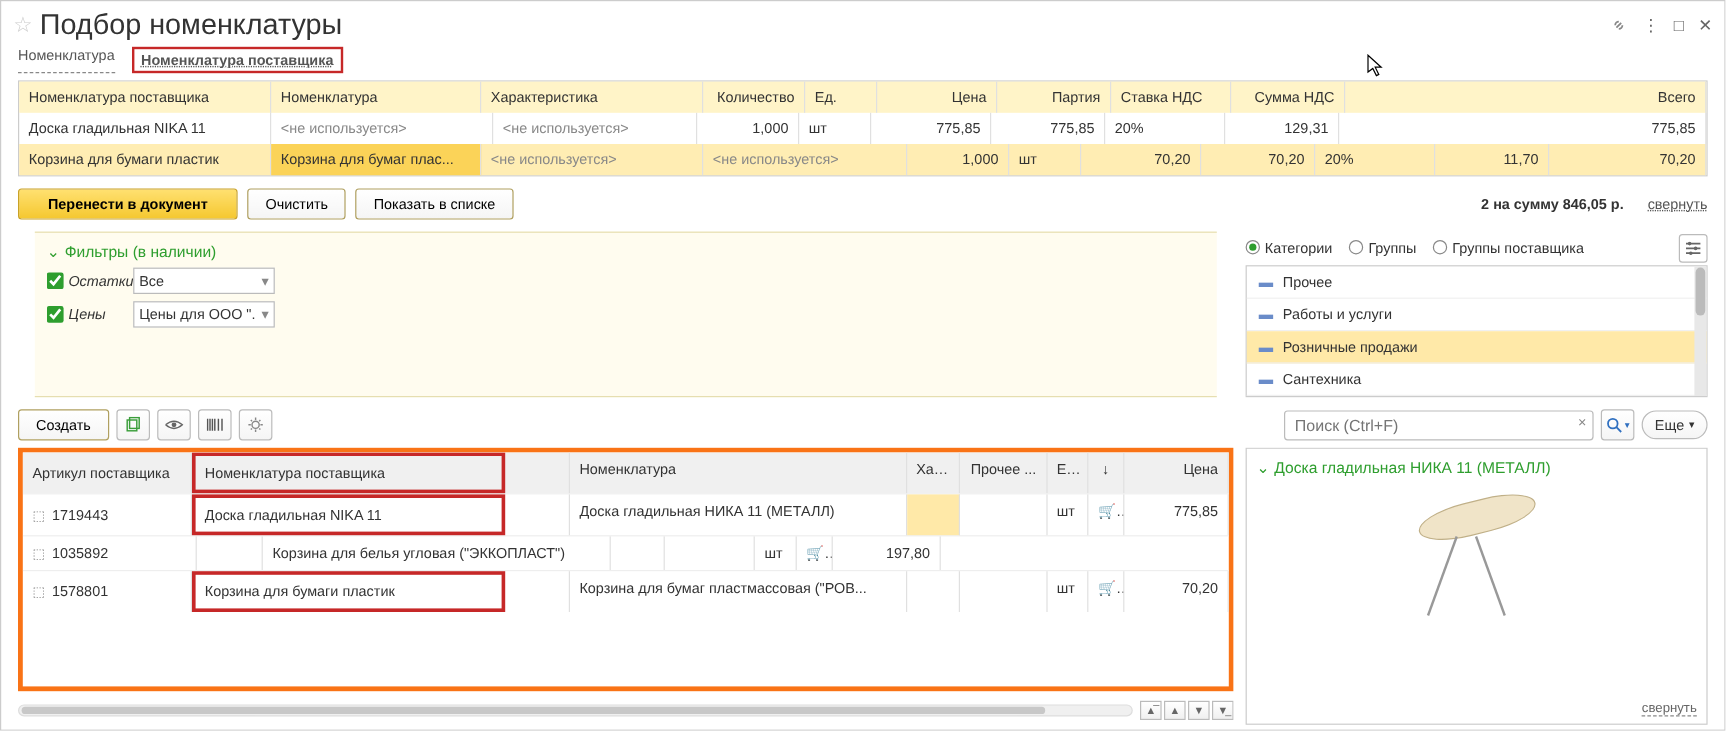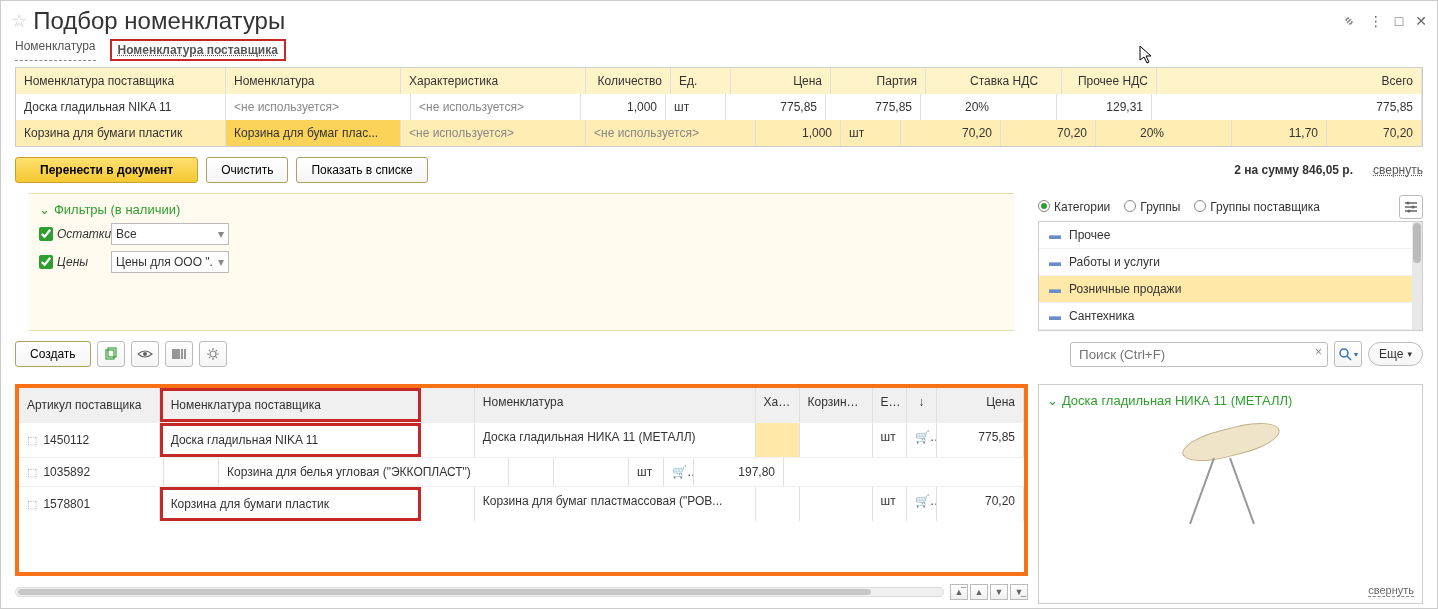--- a/index.html
+++ b/index.html
@@ -20,37 +20,37 @@
 .ct-row.selected { background: #ffedb3; }
 .ct-row.selected > div:nth-child(2) { background: #fbd358; }
 .col-sup { width: 210px; }
 .col-nom { width: 175px; }
 .col-char { width: 185px; color: #888; }
 .col-party { width: 170px; color: #888; }
 .col-qty { width: 85px; text-align: right; }
 .col-unit { width: 60px; }
 .col-price { width: 100px; text-align: right; }
 .col-sum { width: 95px; text-align: right; }
-.col-vat { width: 100px; margin-left: 36px; }
+.col-vat { width: 100px; }
 .col-vatsum { width: 95px; text-align: right; }
 .col-total { flex: 1; text-align: right; }
 .ct-head > div { color: #333; }
 .cart-footer { display: flex; align-items: center; padding: 10px 14px; gap: 8px; }
 .btn { padding: 5px 14px; border: 1px solid #b0a060; background: linear-gradient(#fff,#f5f5f5); border-radius: 3px; cursor: pointer; font-size: 12px; }
 .btn.primary { background: linear-gradient(#ffe070,#f5c830); font-weight: bold; border-color: #c9a227; padding: 5px 24px; }
 .cart-summary { margin-left: auto; font-weight: bold; }
 .link-collapse { color: #555; text-decoration: underline dotted; margin-left: 12px; cursor: pointer; font-weight: normal; }
 .filters-section { background: #fffcef; border: 1px solid #e6deb0; border-left: none; border-right: none; margin: 0 14px; padding: 8px 10px; position: relative; }
 .filters-title { color: #2e9e2e; font-size: 13px; display: flex; align-items: center; gap: 4px; cursor: pointer; }
 .filter-row { display: flex; align-items: center; gap: 4px; margin-top: 6px; }
 .chk { width: 14px; height: 14px; accent-color: #2e9e2e; }
 .lbl { width: 50px; font-style: italic; }
 .sel { width: 118px; padding: 3px 4px; border: 1px solid #bbb; background: #fff; cursor: pointer; }
 .settings-btn { position: absolute; right: 8px; top: 6px; width: 24px; height: 24px; border: 1px solid #bbb; border-radius: 3px; display: flex; align-items: center; justify-content: center; background: #fff; cursor: pointer; }
-.toolbar { display: flex; align-items: center; gap: 6px; padding: 10px 14px 17px 14px; }
+.toolbar { display: flex; align-items: center; gap: 6px; padding: 10px 14px 6px 14px; }
 .btn-icon { width: 28px; height: 26px; border: 1px solid #bbb; border-radius: 3px; display: flex; align-items: center; justify-content: center; background: linear-gradient(#fff,#f5f5f5); cursor: pointer; color: #666; }
 .search-box { position: relative; margin-left: auto; }
 .search-box input { width: 258px; padding: 4px 24px 4px 8px; border: 1px solid #bbb; border-radius: 3px; color: #888; }
 .search-clear { position: absolute; right: 6px; top: 3px; color: #888; cursor: pointer; }
 .more-btn { padding: 4px 10px; border: 1px solid #bbb; border-radius: 12px; cursor: pointer; display: flex; align-items: center; gap: 4px; background: linear-gradient(#fff,#f5f5f5); text-align: center;}
 .main-split { display: flex; flex: 1; overflow: hidden; padding: 0 14px 4px 14px; gap: 10px; }
 .left-pane { flex: 1; display: flex; flex-direction: column; overflow: hidden; }
 .product-table { border: 4px solid #f97316; flex: 1; overflow: hidden; }
 .pt-head, .pt-row { display: flex; }
 .pt-head { background: #f0f0f0; }
@@ -127,21 +127,21 @@
   <div class="cart-table">
     <div class="ct-head">
       <div class="col-sup">Номенклатура поставщика</div>
       <div class="col-nom">Номенклатура</div>
       <div class="col-char" style="color:#333">Характеристика</div>
       <div class="col-qty">Количество</div>
       <div class="col-unit">Ед.</div>
       <div class="col-price">Цена</div>
       <div class="col-sum">Партия</div>
       <div class="col-vat">Ставка НДС</div>
-      <div class="col-vatsum">Прочее НДС</div>
+      <div class="col-vatsum">Сумма НДС</div>
       <div class="col-total">Всего</div>
     </div>
     <div class="ct-row">
       <div class="col-sup">Доска гладильная  NIKA 11</div>
       <div class="col-char">&lt;не используется&gt;</div>
       <div class="col-party">&lt;не используется&gt;</div>
       <div class="col-qty">1,000</div>
       <div class="col-unit">шт</div>
       <div class="col-price">775,85</div>
       <div class="col-sum">775,85</div>
@@ -280,29 +280,29 @@
 
   <div class="main-split">
     <div class="left-pane">
       <div class="product-table" style="position:relative">
         <div class="pt-head">
           <div class="pc-art">Артикул поставщика</div>
           <div class="pc-sup red-box" style="position:relative">Номенклатура поставщика</div>
           <div style="width:55px"></div>
           <div class="pc-nom">Номенклатура</div>
           <div class="pc-char">Хар...</div>
-          <div class="pc-rem">Корзина ...</div>
+          <div class="pc-rem">Прочее ...</div>
           <div class="pc-unit">Е...</div>
           <div class="pc-sort">↓</div>
           <div class="pc-price">Цена</div>
         </div>
         <div class="pt-row highlight">
           <div class="pc-art">
               <span class="cube-icon">⬚</span>
-              <span>1450112</span>
+              <span>1719443</span>
             </div>
           <div class="pc-sup red-box">Доска гладильная  NIKA 11</div>
           <div style="width:55px"></div>
           <div class="pc-nom">Доска гладильная  НИКА 11 (МЕТАЛЛ)</div>
           <div class="pc-char"></div>
           <div class="pc-rem"></div>
           <div class="pc-unit">шт</div>
           <div class="pc-sort"><span class="cart-icon">🛒</span></div>
           <div class="pc-price">775,85</div>
         </div>

